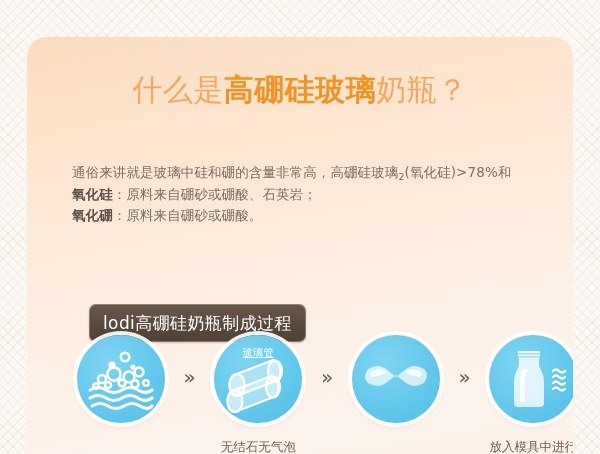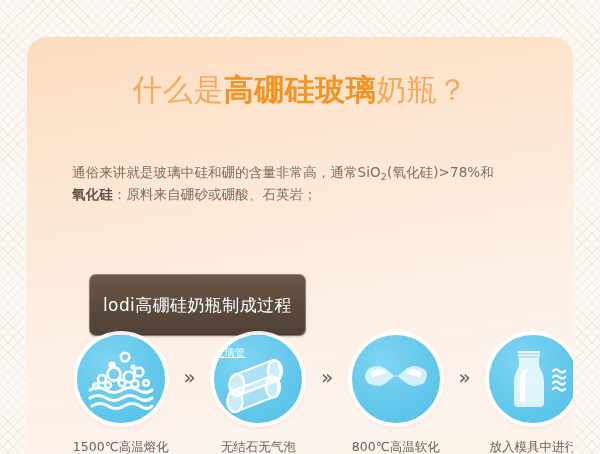--- a/index.html
+++ b/index.html
@@ -81,23 +81,23 @@
   #body-text .lbl {
     font-weight: bold;
     color: #5f5149;
   }
   .tl { display: block; }
 
   
   #banner {
     position: absolute;
     left: 62px;
-    top: 237px;
+    top: 267px;
     height: 30px;
-    padding: 16px 14px;
+    padding: 4px 14px;
     display: flex;
     align-items: center;
     border-radius: 7px;
     background: linear-gradient(180deg, #6a5849 0%, #5b4a3e 52%, #4f4035 100%);
     box-shadow: inset 0 0 0 1px rgba(255,255,255,.28), 0 1px 2px rgba(120,90,70,.30);
   }
   #banner-label {
     font-size: 17px;
     color: #ffffff;
     line-height: 1;
@@ -147,39 +147,39 @@
     font-size: 20px;
     line-height: 20px;
     color: #6d5c50;
     font-family: "DejaVu Sans", sans-serif;
   }
   .tube-label {
     position: absolute;
     top: 11px;
     left: 0;
     width: 100%;
-    text-align: left;
+    text-align: center;
     font-size: 10px;
     color: #ffffff;
     letter-spacing: .3px;
     text-decoration: underline;
   }
 </style>
 </head>
 <body>
 
 <div id="page">
   <div id="card">
 
     <div id="title">
       <span>什么是</span><span class="strong">高硼硅玻璃</span><span>奶瓶？</span>
     </div>
 
     <div id="body-text">
-      <span><span>通俗来讲就是玻璃中硅和硼的含量非常高，通常SiO</span><sub>2</sub><span>(氧化硅)&gt;78%和</span></span><span class="tl"><span class="lbl">氧化硅</span><span>：原料来自硼砂或硼酸、石英岩；</span></span>
+      <span><span>通俗来讲就是玻璃中硅和硼的含量非常高，高硼硅玻璃</span><sub>2</sub><span>(氧化硅)&gt;78%和</span></span><span class="tl"><span class="lbl">氧化硅</span><span>：原料来自硼砂或硼酸、石英岩；</span></span><span class="tl"><span class="lbl">氧化硼</span><span>：原料来自硼砂或硼酸。</span></span>
     </div>
 
     <div id="banner">
       <span id="banner-label">lodi高硼硅奶瓶制成过程</span>
     </div>
 
     <div id="steps">
 
       <div class="step">
         <div class="bubble">
@@ -200,21 +200,20 @@
               <circle cx="27" cy="22" r="3.6"></circle>
               <circle cx="48" cy="24" r="2.6"></circle>
             </g>
             <g fill="none" stroke="#ffffff" stroke-width="3.2" stroke-linecap="round">
               <path d="M5 47 q8 -5 16 0 t16 0 t16 0 t14 0"></path>
               <path d="M5 55 q8 -5 16 0 t16 0 t16 0 t14 0"></path>
               <path d="M7 63 q8 -5 16 0 t16 0 t16 0 t12 0"></path>
             </g>
           </svg>
         </div>
-        <div class="caption">1500℃高温熔化</div>
       </div>
 
       <div class="arrow">»</div>
 
       <div class="step">
         <div class="bubble">
           <span class="tube-label">玻璃管</span>
           <svg width="74" height="74" viewBox="0 0 74 74">
             <g transform="translate(2,16)">
               <g fill="rgba(255,255,255,.40)" stroke="#ffffff" stroke-width="2.2">
@@ -237,21 +236,20 @@
       <div class="arrow">»</div>
 
       <div class="step">
         <div class="bubble">
           <svg width="76" height="76" viewBox="0 0 76 76">
             <path d="M10 28 q10 -6 18 0 q5 4 10 8 q5 -4 10 -8 q8 -6 18 0 q6 5 0 14 q-10 6 -18 0 q-5 -4 -10 -8 q-5 4 -10 8 q-8 6 -18 0 q-6 -5 0 -14 Z" fill="rgba(255,255,255,.70)"></path>
             <path d="M14 30 q9 -4 15 1 q-6 4 -15 5 q-3 -3 0 -6 Z" fill="rgba(255,255,255,.95)"></path>
             <path d="M62 30 q-9 -4 -15 1 q6 4 15 5 q3 -3 0 -6 Z" fill="rgba(255,255,255,.95)"></path>
           </svg>
         </div>
-        <div class="caption">800℃高温软化</div>
       </div>
 
       <div class="arrow">»</div>
 
       <div class="step">
         <div class="bubble">
           <svg width="76" height="76" viewBox="0 0 76 76">
             <g transform="translate(-4,0)">
               <path d="M27 10 h22 v7 h-22 Z" fill="rgba(255,255,255,.85)"></path>
               <path d="M28 17 h20 v6 q0 3 2 6 q3 5 3 11 v22 q0 4 -4 4 h-22 q-4 0 -4 -4 v-22 q0 -6 3 -11 q2 -3 2 -6 Z" fill="rgba(255,255,255,.78)"></path>

